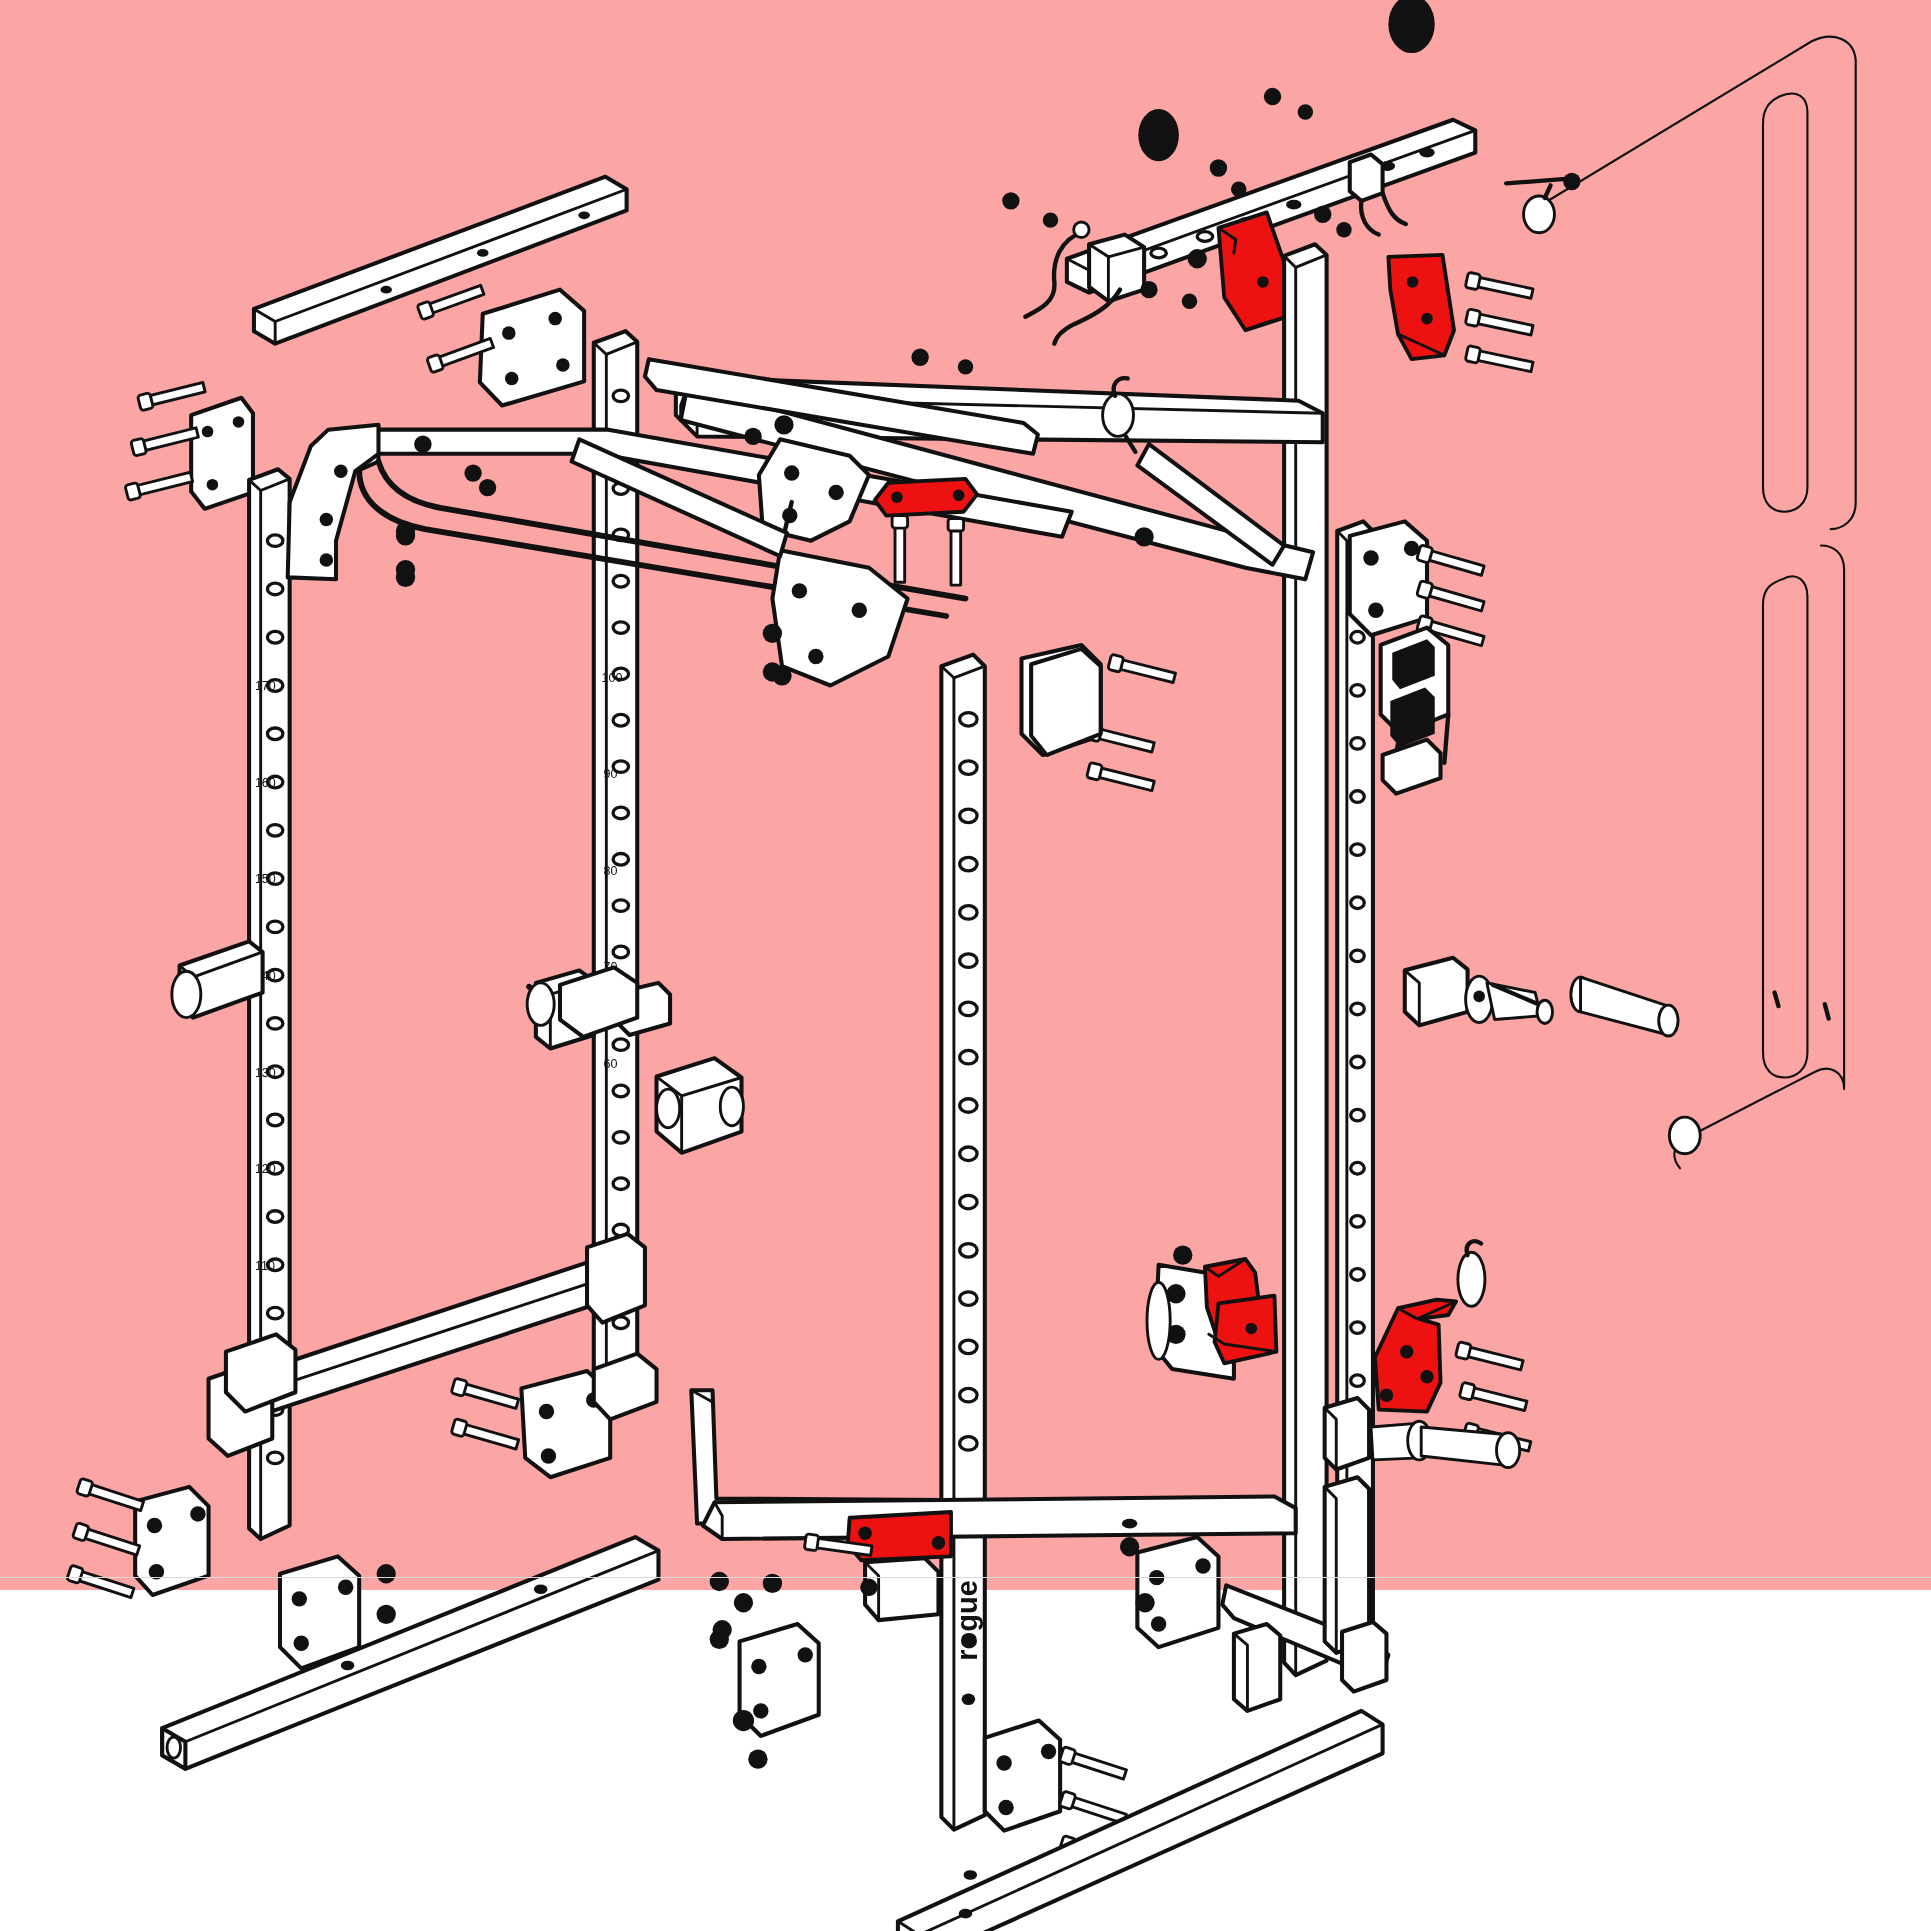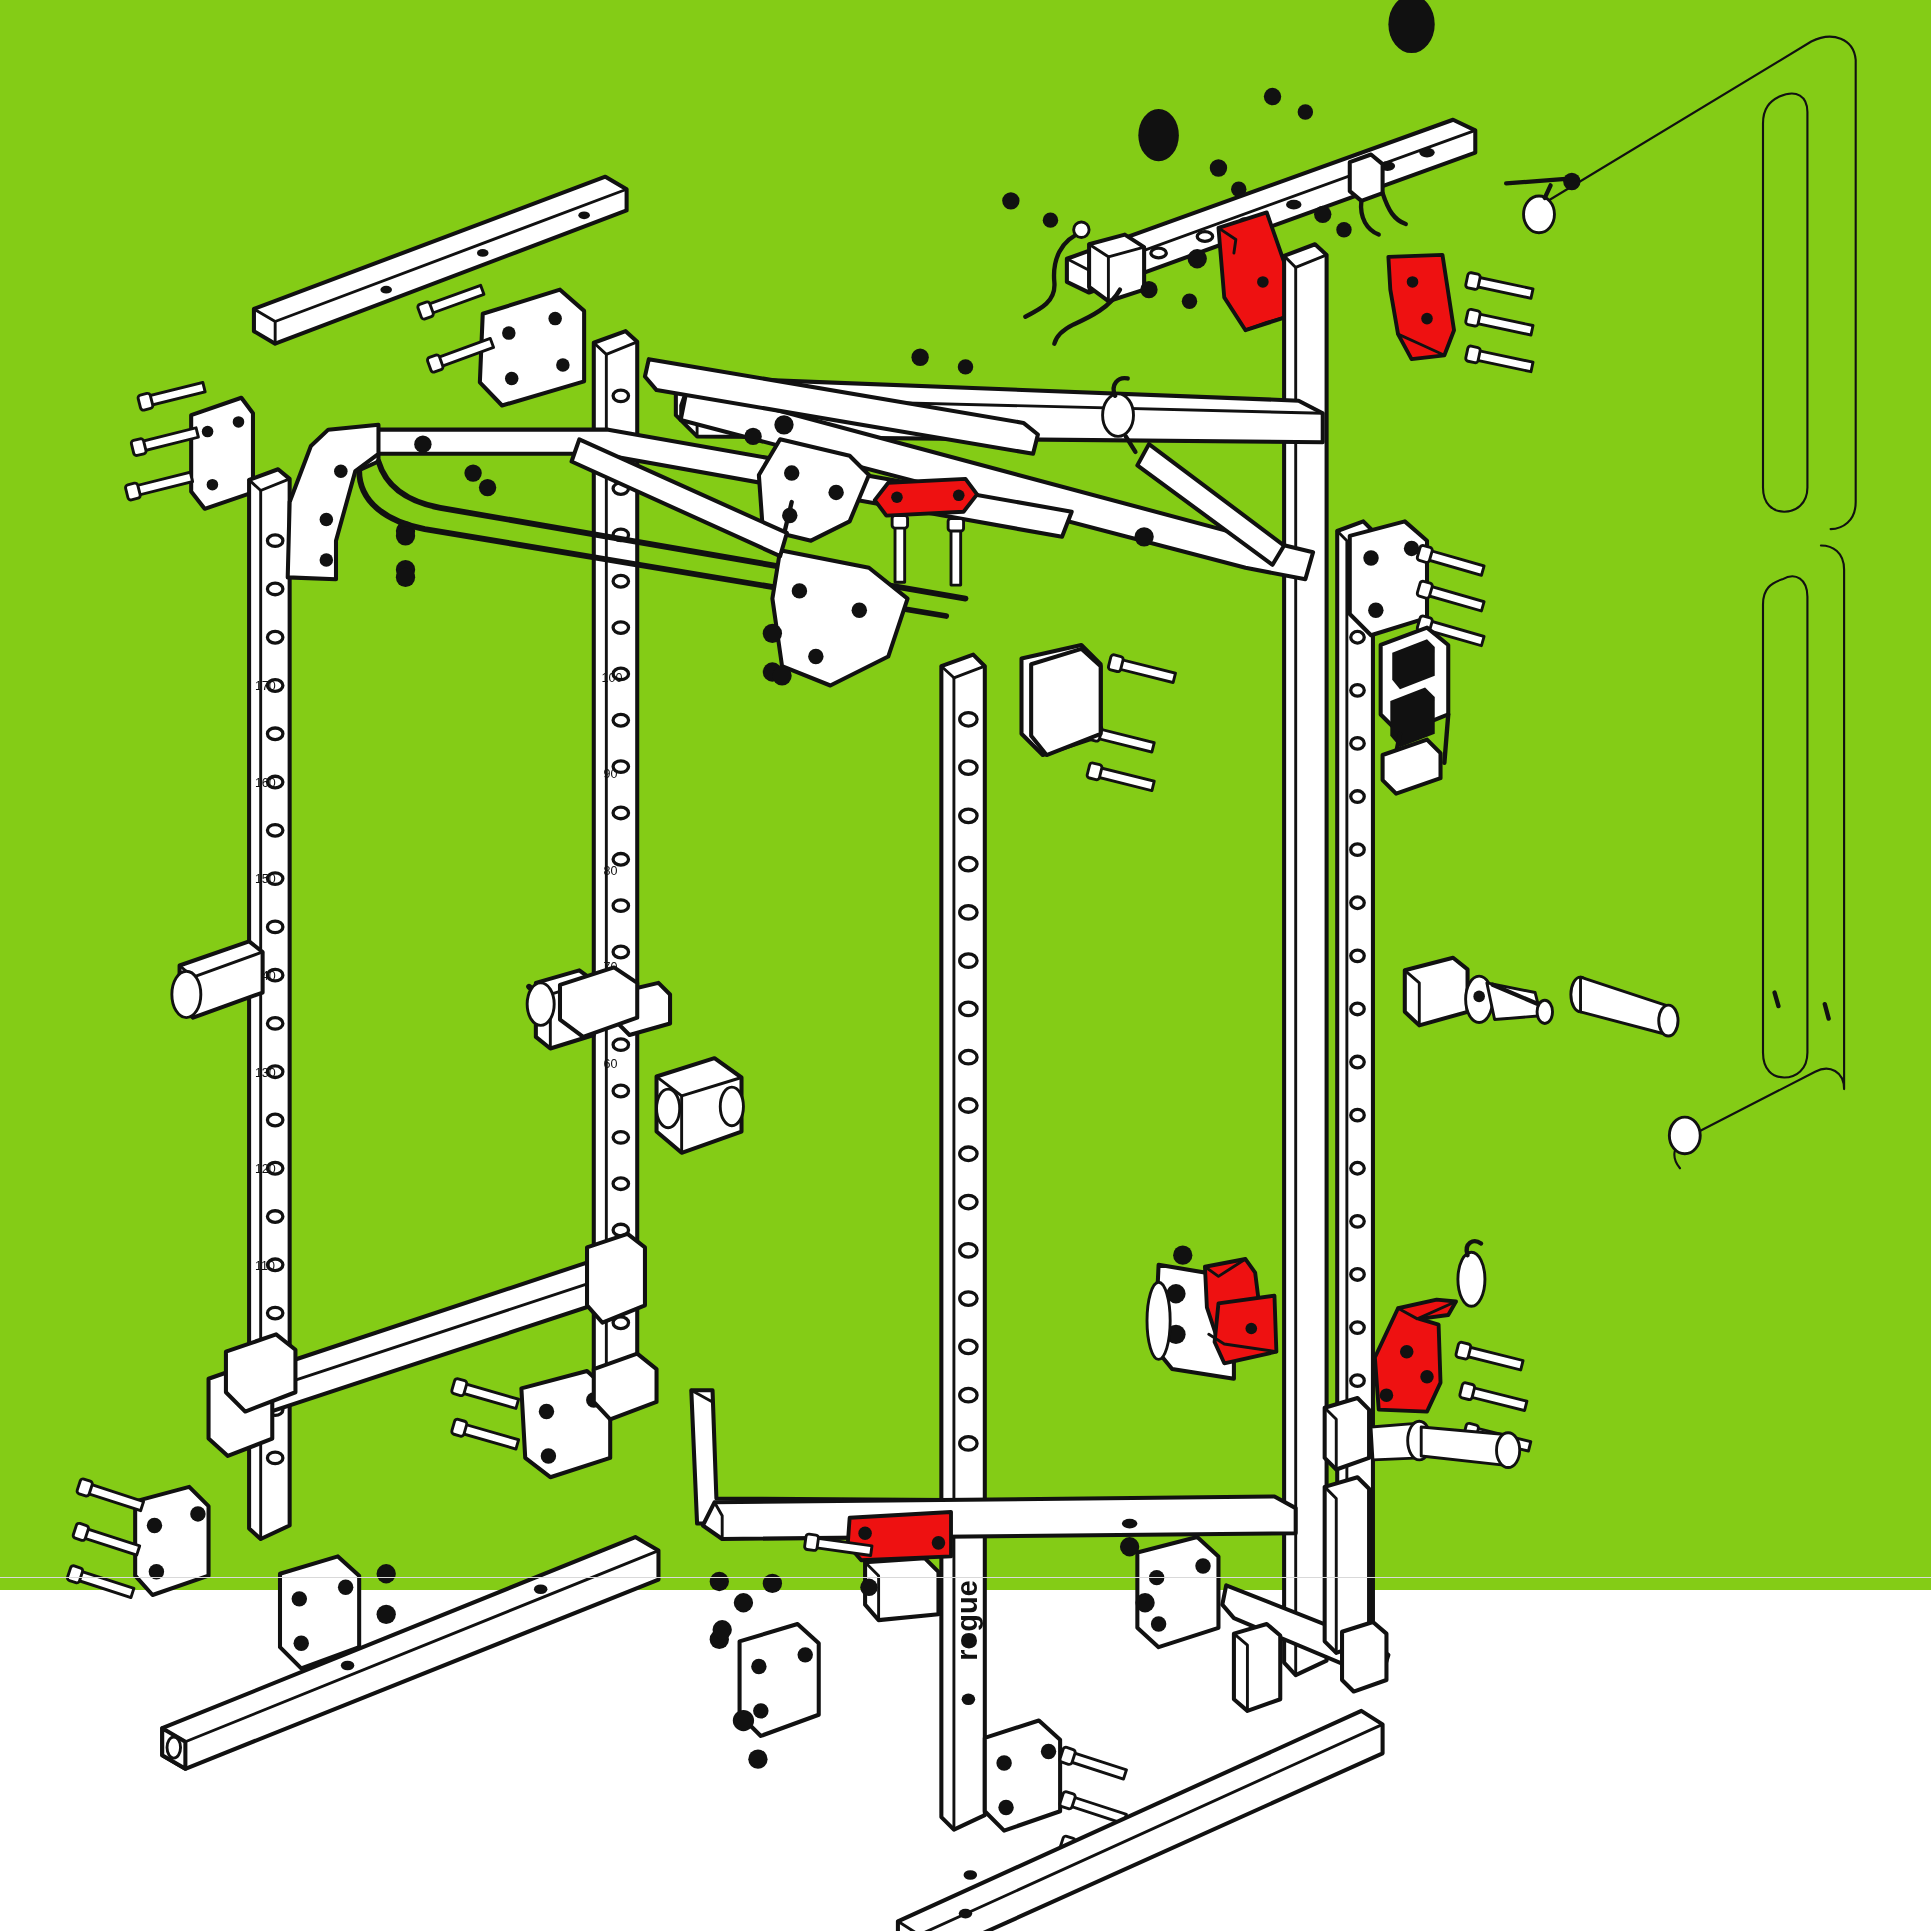--- a/index.html
+++ b/index.html
@@ -1,19 +1,19 @@
 <!DOCTYPE html>
 <html><head>
 <meta charset="utf-8">
 <title>Exploded Assembly Diagram</title>
 <style>
   html,body{margin:0;padding:0;background:#ffffff;}
   body{width:1931px;height:1931px;overflow:hidden;
        font-family:"Liberation Sans", sans-serif;}
-  #stage{position:relative;width:1931px;height:1590px;background:#84cc16;}
+  #stage{position:relative;width:1931px;height:1590px;background:#fca5a5;}
   #stage svg{position:absolute;top:0;left:0;width:1931px;height:1931px;display:block;}
   .ln{fill:none;stroke:#111111;stroke-linecap:round;stroke-linejoin:round;}
   .w1{stroke-width:3;}
   .w2{stroke-width:4.5;}
   .w3{stroke-width:6;}
   .thin{stroke-width:2.2;}
   .fillw{fill:#ffffff;stroke:#111111;stroke-width:4.2;stroke-linejoin:round;}
   .fillw2{fill:#ffffff;stroke:#111111;stroke-width:3;stroke-linejoin:round;}
   .red{fill:#ee1111;stroke:#111111;stroke-width:4;stroke-linejoin:round;}
   .blk{fill:#111111;stroke:none;}

